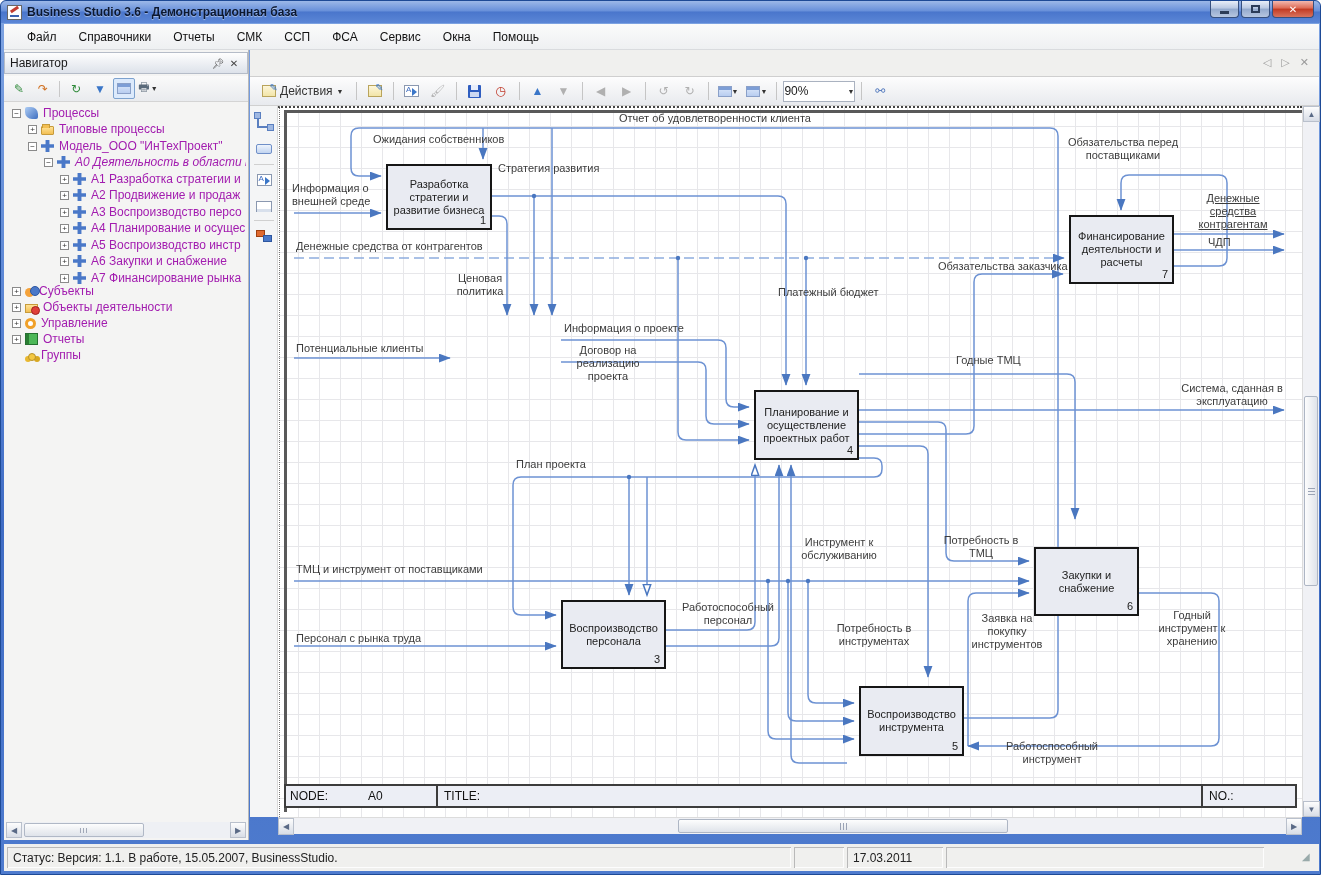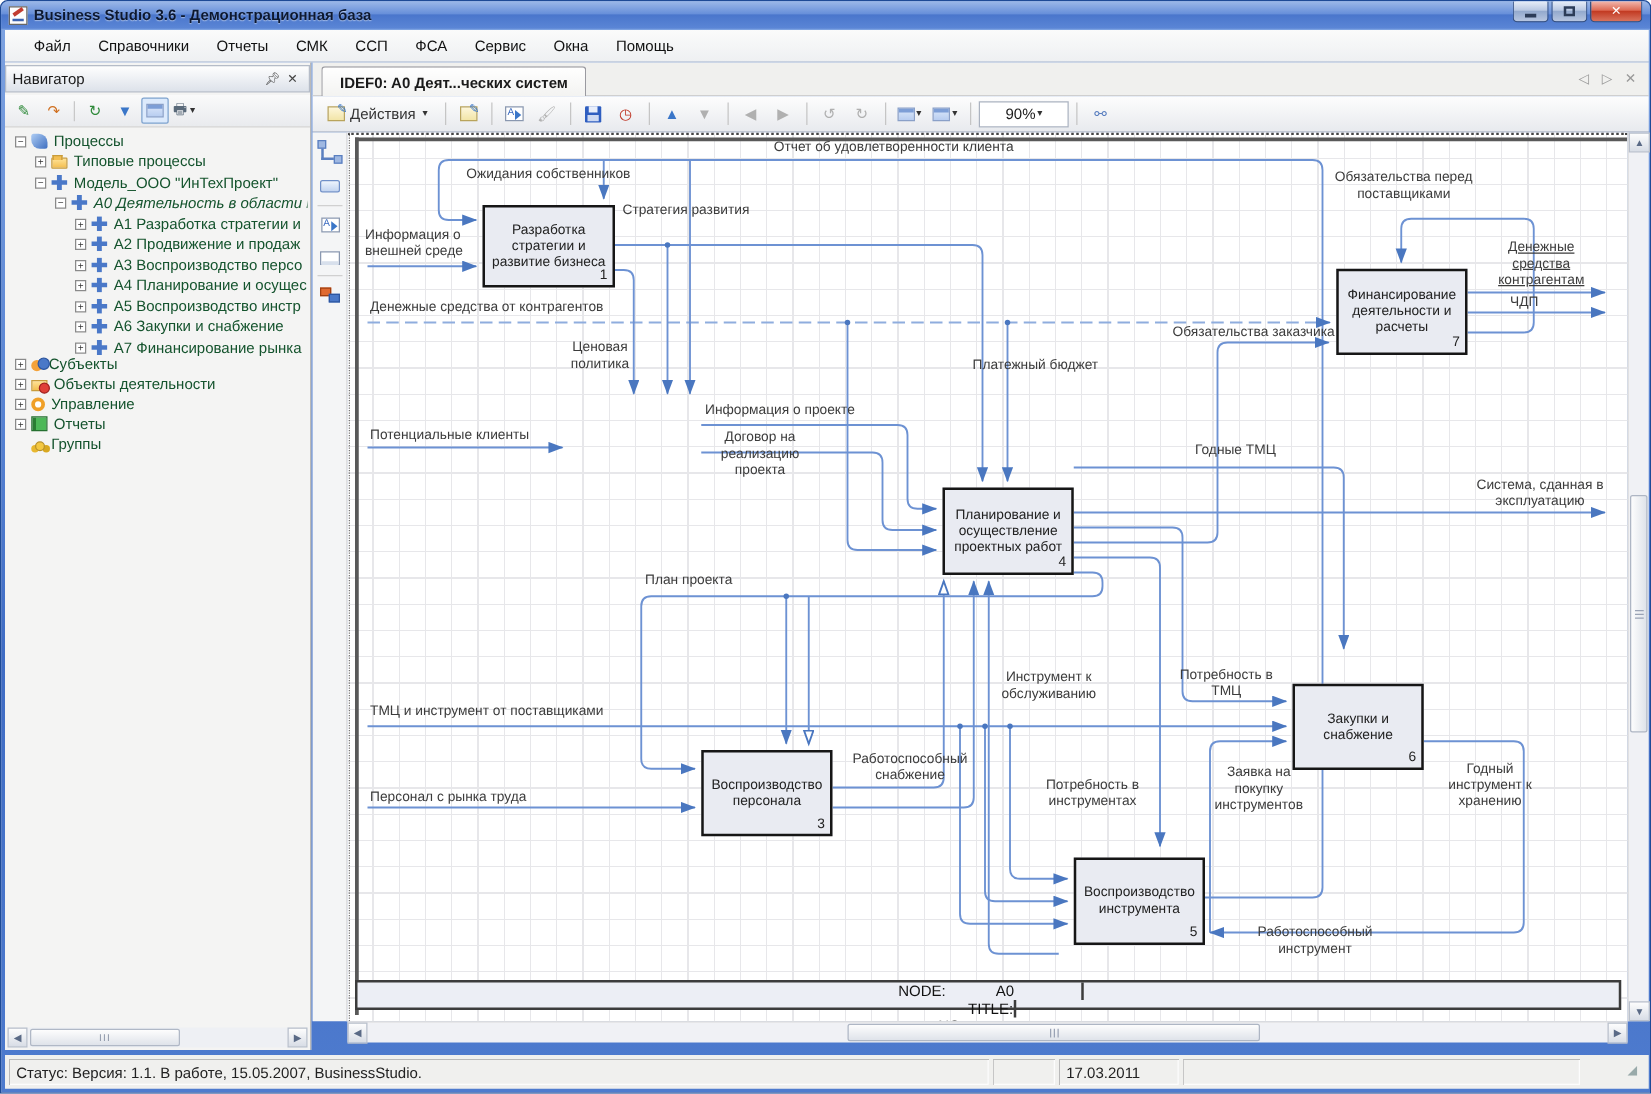--- a/index.html
+++ b/index.html
@@ -42,21 +42,21 @@
     background:linear-gradient(#fafafa,#e9ebee); border-bottom:1px solid #d4d4d4; display:flex; align-items:center; padding-left:4px; gap:2px; }
   .ntb { width:22px; height:21px; display:flex; align-items:center; justify-content:center; border:1px solid transparent; border-radius:2px; font-size:12px; }
   .ntb.pressed { border-color:#7da2ce; background:#dceafc; }
   .ntb-sep { width:1px; height:16px; background:#c8c8c8; margin:0 3px; }
   .ntb .dd { font-size:7px; color:#333; margin-left:1px; }
 
   .tree { position:absolute; left:2px; top:54px; width:240px; height:716px; background:#f4f4f3; overflow:hidden; }
   .trow { position:absolute; height:16px; display:flex; align-items:center; white-space:nowrap; }
   .expander { width:9px; height:9px; border:1px solid #8a8a8a; background:#fff; font-size:8px; line-height:7px; text-align:center; color:#333; margin-right:4px; flex:none; }
   .ticon { width:13px; height:12px; margin-right:5px; flex:none; position:relative; }
-  .tlabel { color:#14532d; }
+  .tlabel { color:#a21caf; }
   .italic .tlabel { font-style:italic; }
 
   .ic-proc { background:linear-gradient(135deg,#aecdf4,#3f6fc0); border-radius:2px 7px 2px 7px; }
   .ic-folder { background:linear-gradient(#ffe296,#f3bf52); border:1px solid #c79b3b; border-radius:1px; margin-top:2px; height:9px; }
   .ic-folder::before { content:""; position:absolute; left:0; top:-3px; width:6px; height:3px; background:#f3bf52; border:1px solid #c79b3b; border-bottom:none; }
   .ic-model { background:#4a78c8; clip-path:polygon(35% 0,65% 0,65% 35%,100% 35%,100% 65%,65% 65%,65% 100%,35% 100%,35% 65%,0 65%,0 35%,35% 35%); }
   .ic-subj { background:#f4a23a; border-radius:50%; width:9px; height:9px; margin-top:2px; }
   .ic-subj::after { content:""; position:absolute; left:5px; top:-2px; width:8px; height:8px; background:#4a78c8; border-radius:50%; border:1px solid #2d56a0; }
   .ic-obj { background:linear-gradient(#ffe296,#f3bf52); border:1px solid #c79b3b; height:9px; margin-top:2px; }
   .ic-obj::after { content:""; position:absolute; right:-3px; bottom:-3px; width:7px; height:7px; background:#e04038; border-radius:50%; border:1px solid #a02020; }
@@ -82,21 +82,21 @@
   .tbtn { height:23px; min-width:24px; display:flex; align-items:center; justify-content:center; border-radius:2px; padding:0 3px; color:#333; }
   .tbtn.disabled { color:#b0b0b0; }
   .tsep { width:1px; height:18px; background:#c5c5c5; margin:0 4px; }
   .actions-btn { display:flex; align-items:center; gap:4px; padding:0 6px; }
   .pad-icon { width:14px; height:12px; background:linear-gradient(#fdf6da,#f2e5a8); border:1px solid #b9a45c; position:relative; }
   .pad-icon::after { content:"✎"; position:absolute; right:-3px; top:-4px; font-size:10px; color:#3a76c8; }
   .dd-arrow { font-size:7px; color:#333; }
   .floppy { width:13px; height:13px; background:#2f5ec0; position:relative; border-radius:1px; }
   .floppy::before { content:""; position:absolute; left:3px; top:0; width:7px; height:5px; background:#e8eefb; }
   .floppy::after { content:""; position:absolute; left:2px; bottom:1px; width:9px; height:5px; background:#cdd9f2; }
-  .zoom-combo { width:72px; height:21px; border:1px solid #aab2c0; background:#fff; display:flex; align-items:center; padding:0 20px; }
+  .zoom-combo { width:72px; height:21px; border:1px solid #aab2c0; background:#fff; display:flex; align-items:center; padding:0 0; }
   .zoom-combo .zval { flex:1; }
   .winicon { width:14px; height:11px; border:1px solid #8aa0c8; background:linear-gradient(#dce8fa,#b8cdf0); position:relative; }
   .winicon::before { content:""; position:absolute; left:0; top:0; right:0; height:3px; background:#7d9ed6; }
 
   
   .dstrip { position:absolute; left:249px; top:105px; width:28px; height:711px; background:#f4f5f6; border-right:1px solid #d8d8d8; }
   .dstrip .tool { position:absolute; left:4px; width:20px; height:20px; display:flex; align-items:center; justify-content:center; }
   .t-conn { width:14px; height:12px; border-left:2px solid #5a7fc0; border-bottom:2px solid #5a7fc0; position:relative; }
   .t-conn::before { content:""; position:absolute; left:-5px; top:-4px; width:5px; height:5px; background:#9fb8e2; border:1px solid #5a7fc0; }
   .t-conn::after { content:""; position:absolute; right:-3px; bottom:-5px; width:5px; height:5px; background:#9fb8e2; border:1px solid #5a7fc0; }
@@ -123,21 +123,21 @@
   svg.wires { position:absolute; left:0; top:0; }
 
   .abox { position:absolute; background:#e9ebf2; border:2px solid #161616; display:flex; align-items:center; justify-content:center;
     text-align:center; font-size:11px; line-height:13px; color:#222; padding:2px; }
   .abox .num { position:absolute; right:4px; bottom:1px; font-size:11px; }
 
   .albl { position:absolute; font-size:11px; line-height:13px; color:#3c3c3c; }
   .albl.c { text-align:center; }
 
   .nodebar { position:absolute; left:6px; top:678px; width:1013px; height:24px; background:#eceef5;
-    border:2px solid #3c3c3c; display:flex; align-items:center; font-size:12px; color:#111;flex-direction:column; }
+    border:2px solid #3c3c3c; display:flex; align-items:center; font-size:12px; color:#111; }
   .nodebar .cell1 { width:152px; display:flex; padding-left:4px; border-right:2px solid #3c3c3c; height:100%; align-items:center; }
   .nodebar .cell1 .nval { margin-left:40px; }
   .nodebar .cell2 { flex:1; display:flex; height:100%; align-items:center; padding-left:6px; border-right:2px solid #3c3c3c; }
   .nodebar .cell2 .tval { flex:1; text-align:center; }
   .nodebar .cell3 { width:92px; padding-left:6px; }
 
   
   .vscroll { position:absolute; left:1301px; top:105px; width:17px; height:711px; background:#f0f1f5; border-left:1px solid #dcdcdc; }
   .vscroll .sbtn { position:absolute; left:0; width:17px; }
   .v-thumb { position:absolute; left:1px; top:290px; width:14px; height:190px; border:1px solid #aeb6c4;
@@ -291,23 +291,20 @@
     </div>
 
     <div class="nav-hscroll">
       <span class="sbtn" style="position:absolute;left:0;">◀</span>
       <span class="nav-thumb">III</span>
       <span class="sbtn" style="position:absolute;right:0;">▶</span>
     </div>
   </div>
 
   <div class="tabstrip">
-    <div class="tab">
-        <span>IDEF0: A0 Деят...ческих систем</span>
-      </div>
     <div class="tabnav">
       <span>◁</span>
       <span>▷</span>
       <span>✕</span>
     </div>
   </div>
 
   <div class="dtoolbar">
     <div class="tbtn actions-btn">
       <span class="pad-icon"></span>
@@ -473,21 +470,21 @@
     <div class="albl" style="left:500px;top:180px;">Платежный бюджет</div>
     <div class="albl" style="left:660px;top:154px;">Обязательства заказчика</div>
     <div class="albl c" style="left:760px;top:30px;width:170px;">Обязательства перед поставщиками</div>
     <div class="albl c" style="left:906px;top:86px;width:98px;text-decoration:underline;">Денежные средства контрагентам</div>
     <div class="albl" style="left:930px;top:130px;">ЧДП</div>
     <div class="albl" style="left:678px;top:248px;">Годные ТМЦ</div>
     <div class="albl c" style="left:900px;top:276px;width:108px;">Система, сданная в эксплуатацию</div>
     <div class="albl" style="left:238px;top:352px;">План проекта</div>
     <div class="albl" style="left:18px;top:457px;">ТМЦ и инструмент от поставщиками</div>
     <div class="albl" style="left:18px;top:526px;">Персонал с рынка труда</div>
-    <div class="albl c" style="left:386px;top:495px;width:128px;">Работоспособный снабжение</div>
+    <div class="albl c" style="left:386px;top:495px;width:128px;">Работоспособный персонал</div>
     <div class="albl c" style="left:502px;top:430px;width:118px;">Инструмент к обслуживанию</div>
     <div class="albl c" style="left:662px;top:428px;width:82px;">Потребность в ТМЦ</div>
     <div class="albl c" style="left:544px;top:516px;width:104px;">Потребность в инструментах</div>
     <div class="albl c" style="left:686px;top:506px;width:86px;">Заявка на покупку инструментов</div>
     <div class="albl c" style="left:866px;top:503px;width:96px;">Годный инструмент к хранению</div>
     <div class="albl c" style="left:710px;top:634px;width:128px;">Работоспособный инструмент</div>
 
     <div class="nodebar">
       <div class="cell1">
         <span>NODE:</span>

